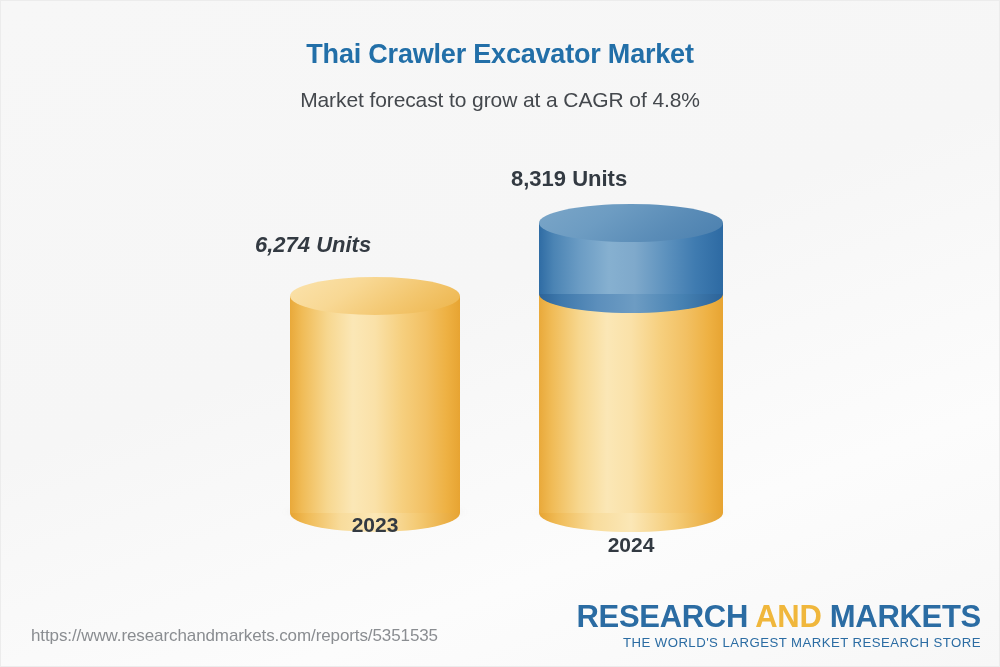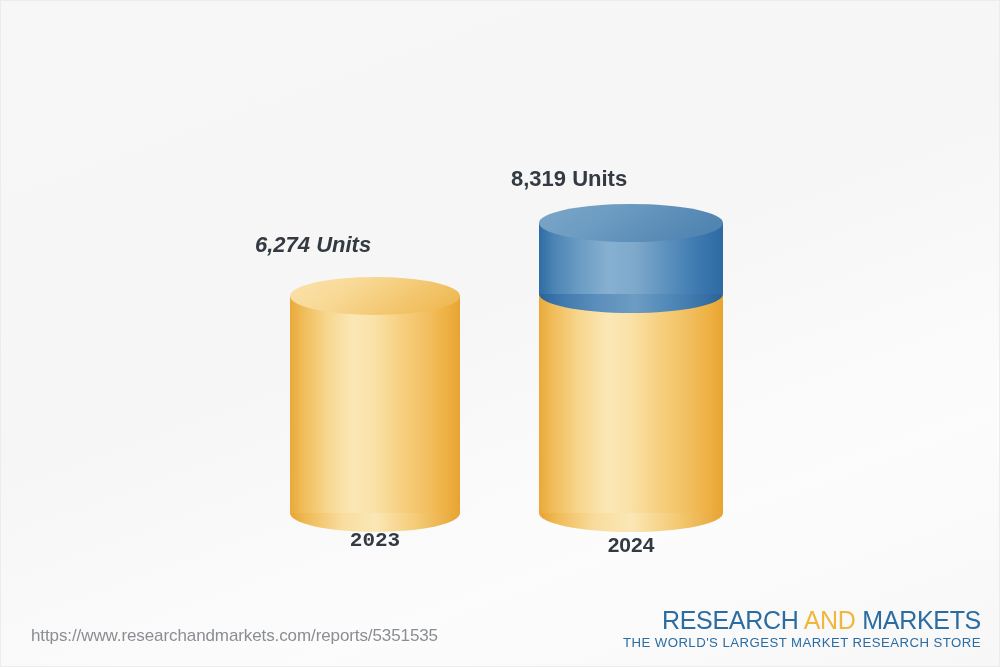--- a/index.html
+++ b/index.html
@@ -150,22 +150,22 @@
     color: #8a8d91;
     letter-spacing: -0.1px;
   }
   .logo {
     position: absolute;
     right: 18px;
     bottom: 16px;
     text-align: right;
   }
   .logo-main {
-    font-size: 25px;
-    font-weight: normal;
+    font-size: 31px;
+    font-weight: bold;
     color: #2b6ca3;
     letter-spacing: -0.3px;
     line-height: 1.02;
     white-space: nowrap;
     margin-top: 14px;
   }
   .logo-and { color: #f0b73c; }
   .logo-tag {
     margin-top: 2px;
     font-size: 13.2px;
@@ -173,38 +173,40 @@
     color: #2b6ca3;
     letter-spacing: 0.45px;
     white-space: nowrap;
   }
 </style>
 </head>
 <body>
 
 <div class="canvas">
 
+  <div class="chart-title">Thai Crawler Excavator Market</div>
+  <div class="chart-subtitle">Market forecast to grow at a CAGR of 4.8%</div>
 
   <div class="plot">
 
     <div class="bar-group">
 
       <div class="value-label" style="left:254px; top:231px; width:240px;font-style:italic;">6,274 Units</div>
 
       <div class="cyl">
         <div class="cyl-shadow" style="left:282px; top:498px; width:184px; height:26px;"></div>
 
         <div class="seg-bottom bottom-gold" style="left:289px; top:493px; width:170px; height:38px;"></div>
 
         <div class="seg-body seg-gold" style="left:289px; top:295px; width:170px; height:217px;"></div>
 
         <div class="seg-top top-gold" style="left:289px; top:276px; width:170px; height:38px;"></div>
       </div>
 
-      <div class="cat-label" style="left:254px; top:528px; width:240px;font-family:Liberation Mono, monospace;">2023</div>
+      <div class="cat-label" style="left:254px; top:512px; width:240px;">2023</div>
     </div>
 
     <div class="bar-group">
 
       <div class="value-label" style="left:510px; top:165px; width:240px;">8,319 Units</div>
 
       <div class="cyl">
         <div class="cyl-shadow" style="left:531px; top:498px; width:198px; height:26px;"></div>
 
         <div class="seg-bottom bottom-gold" style="left:538px; top:493px; width:184px; height:38px;"></div>

